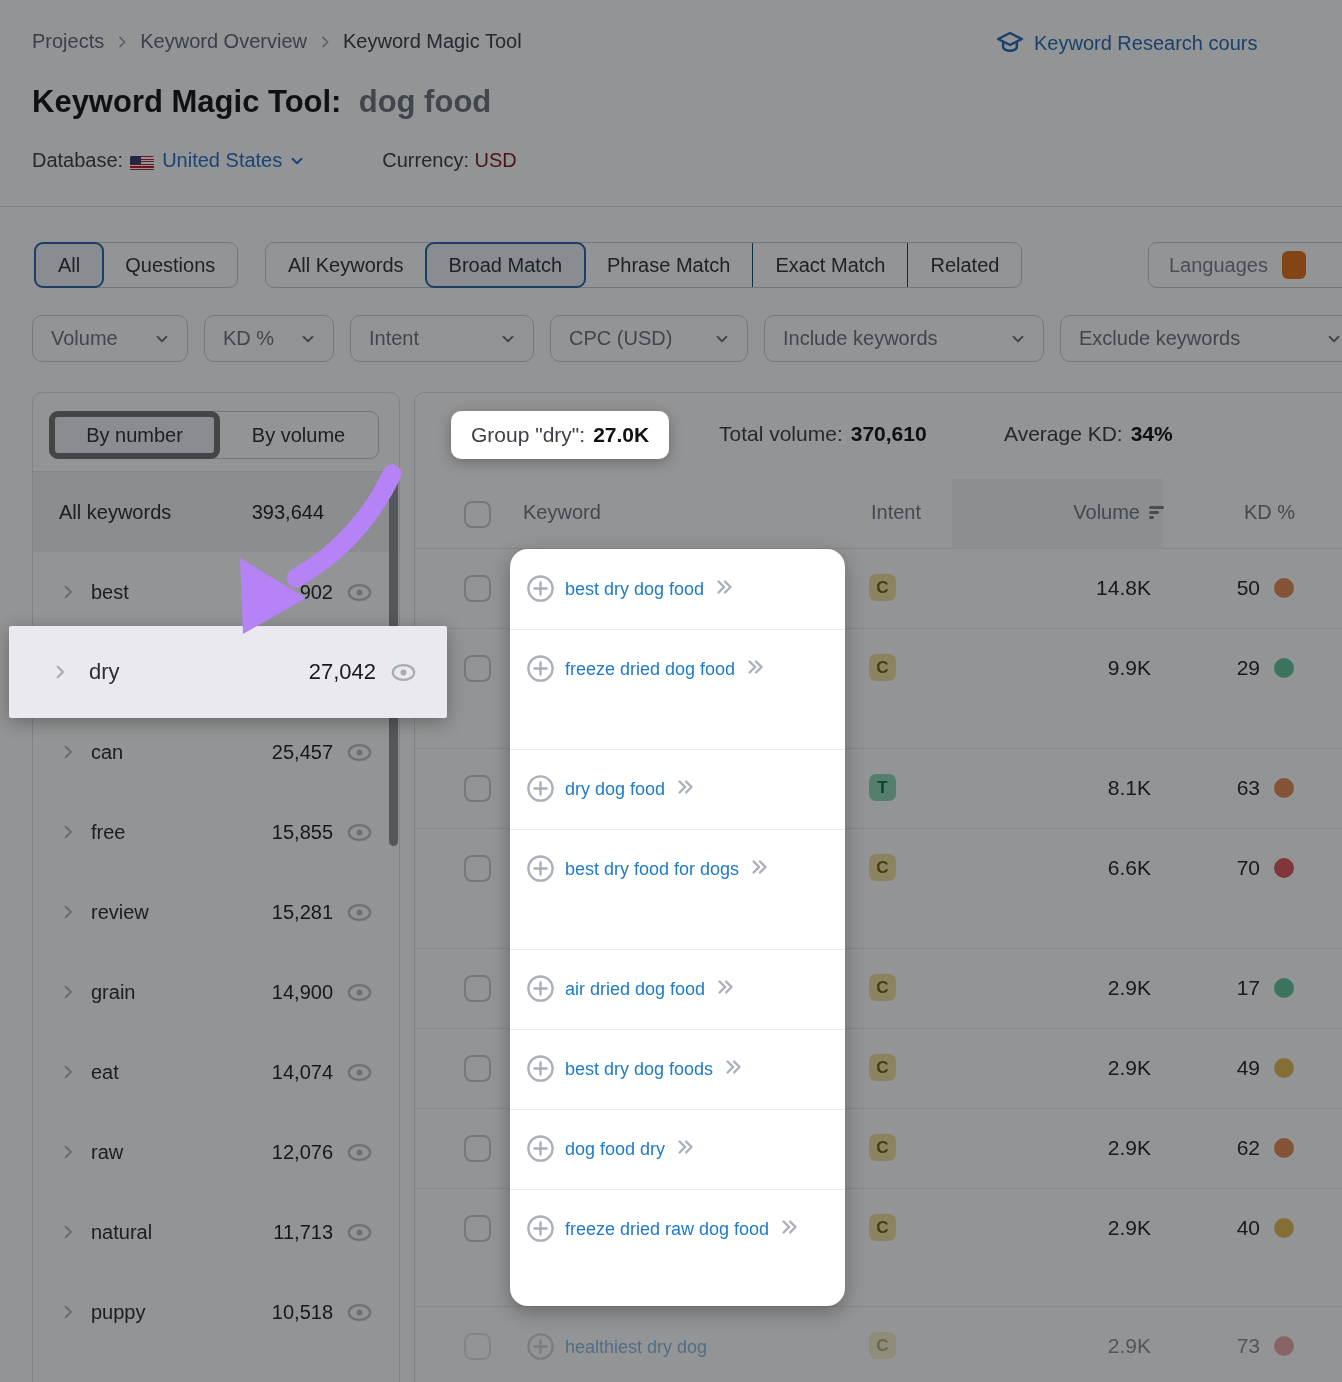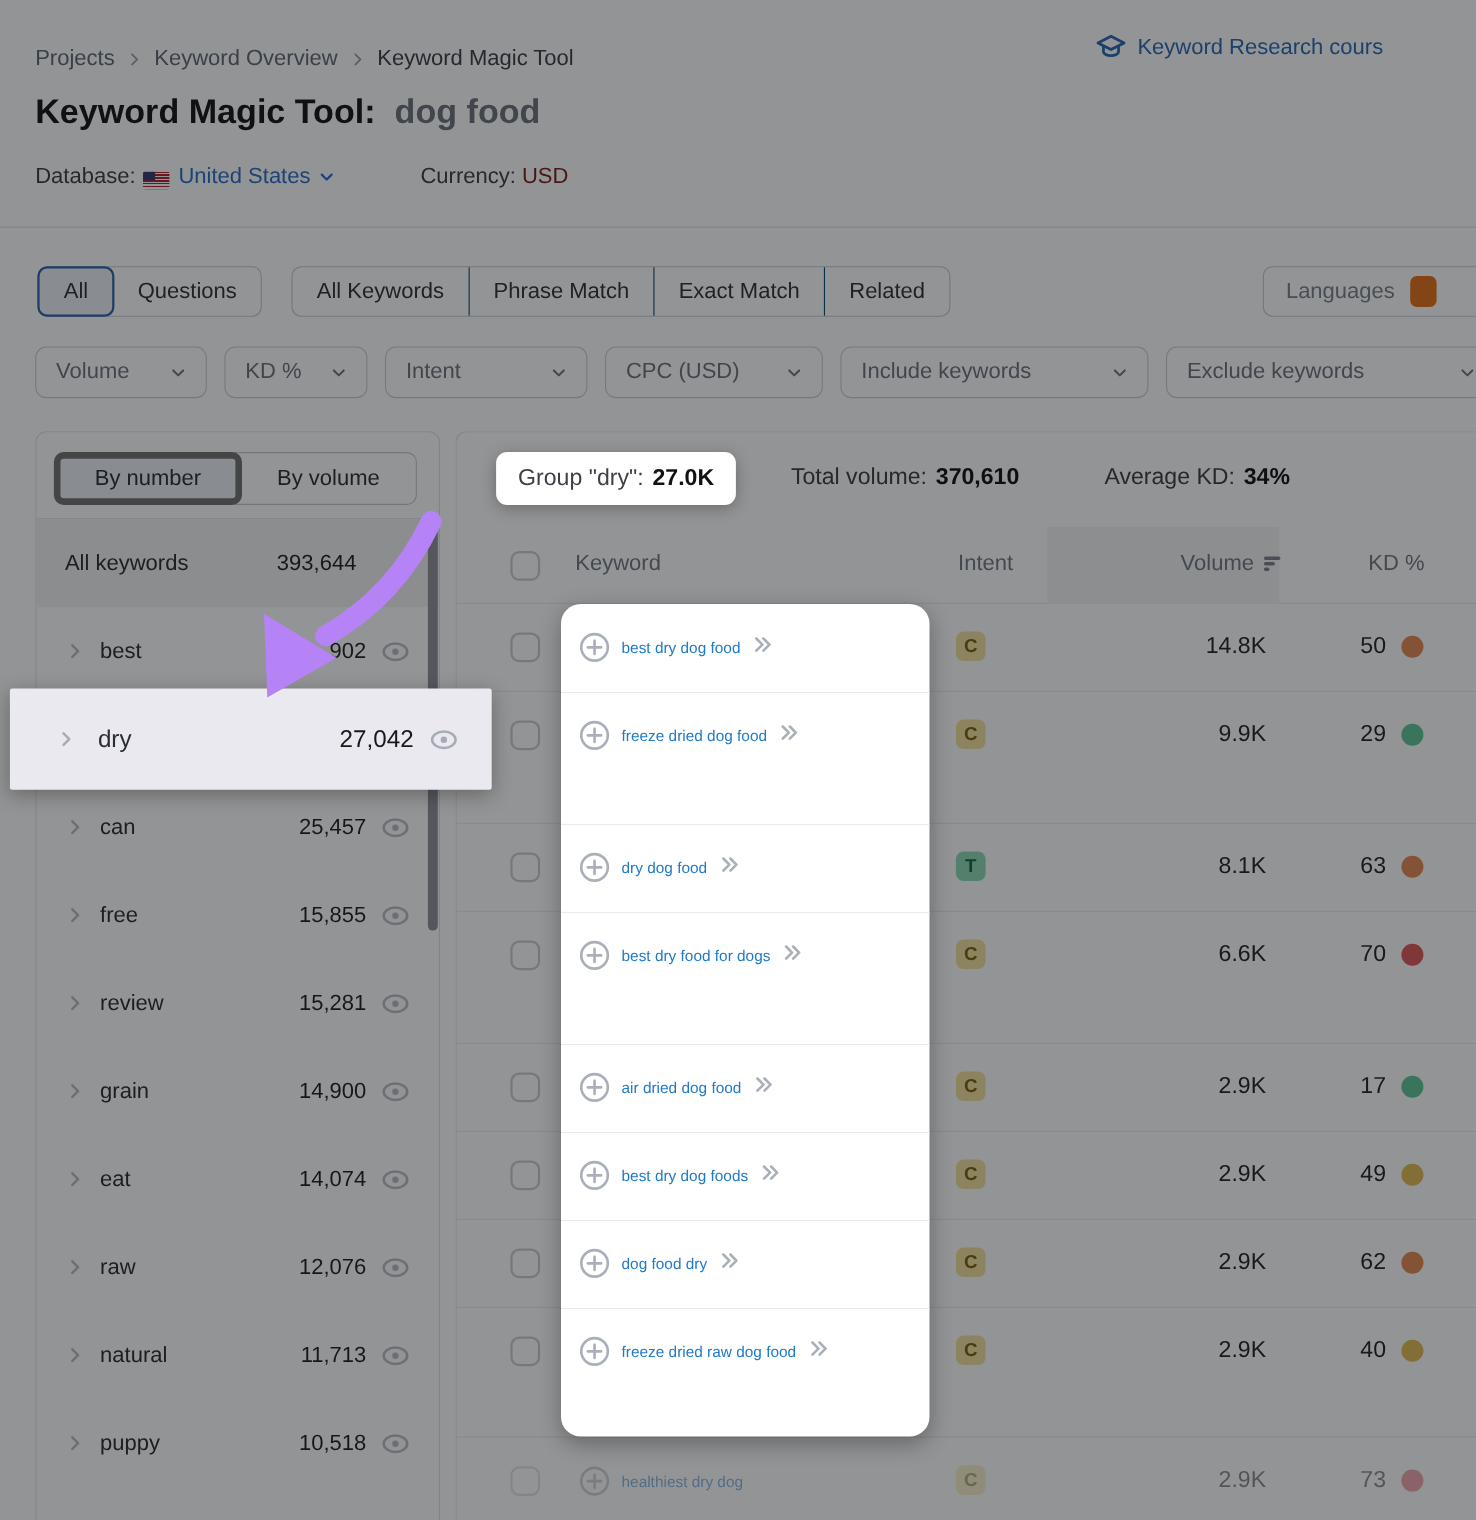--- a/index.html
+++ b/index.html
@@ -5,21 +5,21 @@
   * { margin:0; padding:0; box-sizing:border-box; }
   html,body { width:1342px; height:1382px; }
   body {
     position:relative; overflow:hidden; background:#ffffff;
     font-family:"Liberation Sans", sans-serif; color:#1e2126;
     -webkit-font-smoothing:antialiased;
   }
   svg { display:block; }
 
   
-  .breadcrumb { position:absolute; left:32px; top:42px; display:flex; align-items:center; gap:10px; font-size:20px; }
+  .breadcrumb { position:absolute; left:32px; top:30px; display:flex; align-items:center; gap:10px; font-size:20px; }
   .crumb-link { color:#5f6975; cursor:pointer; }
   .crumb-sep  { color:#9aa1ab; }
   .crumb-cur  { color:#3a4049; }
   .course-link { position:absolute; left:995px; top:28px; width:400px; display:flex; align-items:center; gap:9px;
     font-size:20px; color:#2a6bb5; white-space:nowrap;
     -webkit-mask-image:linear-gradient(90deg,#000 78%,transparent 97%);
             mask-image:linear-gradient(90deg,#000 78%,transparent 97%); }
   .page-title { position:absolute; left:32px; top:84px; font-size:31px; font-weight:700; color:#15171a; }
   .page-title .query { color:#6d747d; }
   .db-row { position:absolute; left:32px; top:149px; display:flex; align-items:flex-end; font-size:20px; color:#3c4147; }
@@ -95,21 +95,21 @@
 
   .rows { position:absolute; left:0; top:156px; width:100%; }
   .trow { position:relative; border-bottom:1px solid #e9ebee; }
   .h80 { height:80px; } .h120 { height:120px; } .h118 { height:118px; } .h77 { height:77px; border-bottom:none; }
   .cb { width:27px; height:27px; border:2px solid #c9ced5; border-radius:8px; background:#fff; }
   .row-cb { position:absolute; left:49px; top:26px; }
   .thead .cb { position:static; }
   .kwcell { position:absolute; left:95px; top:22px; width:335px; display:flex; align-items:flex-start; z-index:70; }
   .trow.faded .kwcell { z-index:auto; }
   .plus-ico { width:29px; height:29px; margin:3px 0 0 16px; flex:none; }
-  .kwline { margin-left:10px; width:242px; font-size:14px; line-height:36px; }
+  .kwline { margin-left:10px; width:242px; font-size:18px; line-height:36px; }
   .kwlink { color:#1f7ac9; cursor:pointer; }
   .dblchev { display:inline-block; width:26px; height:22px; vertical-align:-3px; margin-left:8px; }
   .ibadge { position:absolute; left:454px; top:25px; width:27px; height:27px; border-radius:7px;
     display:flex; align-items:center; justify-content:center; font-size:17px; font-weight:700; }
   .ibadge.c { background:#f2e3a0; color:#7c6410; }
   .ibadge.t { background:#8fd9b7; color:#0b6e4d; }
   .vol { position:absolute; left:537px; top:27px; width:199px; text-align:right; font-size:21px; color:#23272d; }
   .kdcell { position:absolute; left:746px; top:27px; width:133px; display:flex; justify-content:flex-end; align-items:center; }
   .kdnum { font-size:21px; color:#23272d;text-align:right; }
   .dot { width:20px; height:20px; border-radius:50%; margin-left:14px; }
@@ -172,20 +172,21 @@
   <span class="currency"><span>Currency:</span> <b>USD</b></span>
 </div>
 <div class="header-divider"></div>
 
 <div class="tabgroup g1">
   <div class="tab selected">All</div>
   <div class="tab">Questions</div>
 </div>
 <div class="tabgroup g2">
   <div class="tab">All Keywords</div>
+  <div class="tab selected">Broad Match</div>
   <div class="tab">Phrase Match</div>
   <div class="tab">Exact Match</div>
   <div class="tab">Related</div>
 </div>
 <div class="langs">
   <span>Languages</span>
   <span class="lang-badge"></span>
 </div>
 
 <div class="filters">

